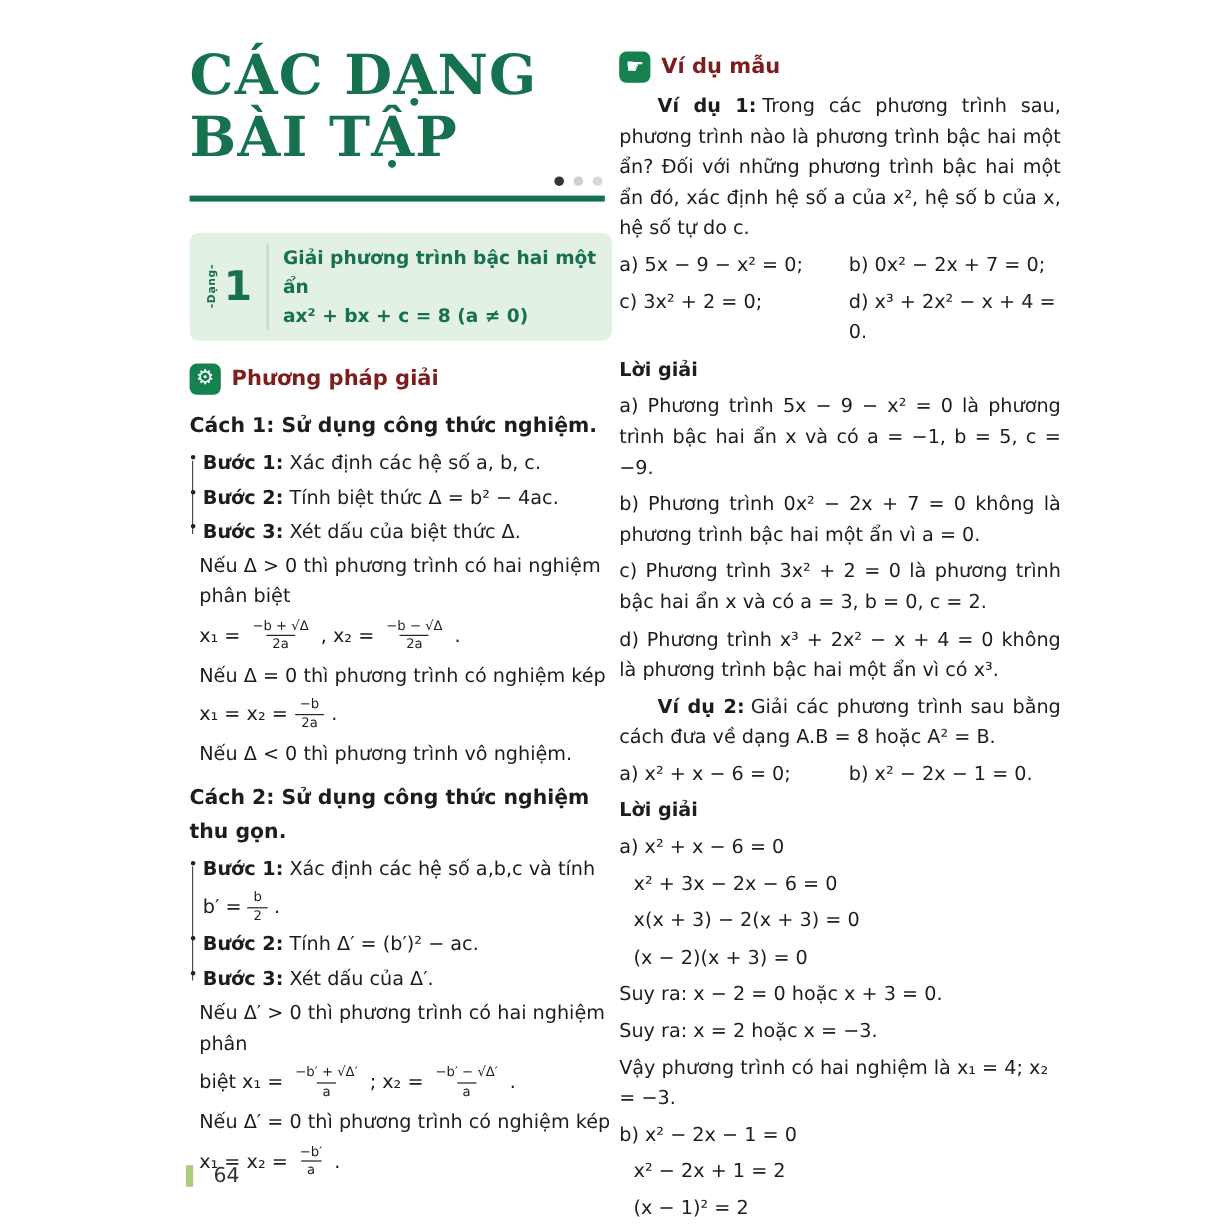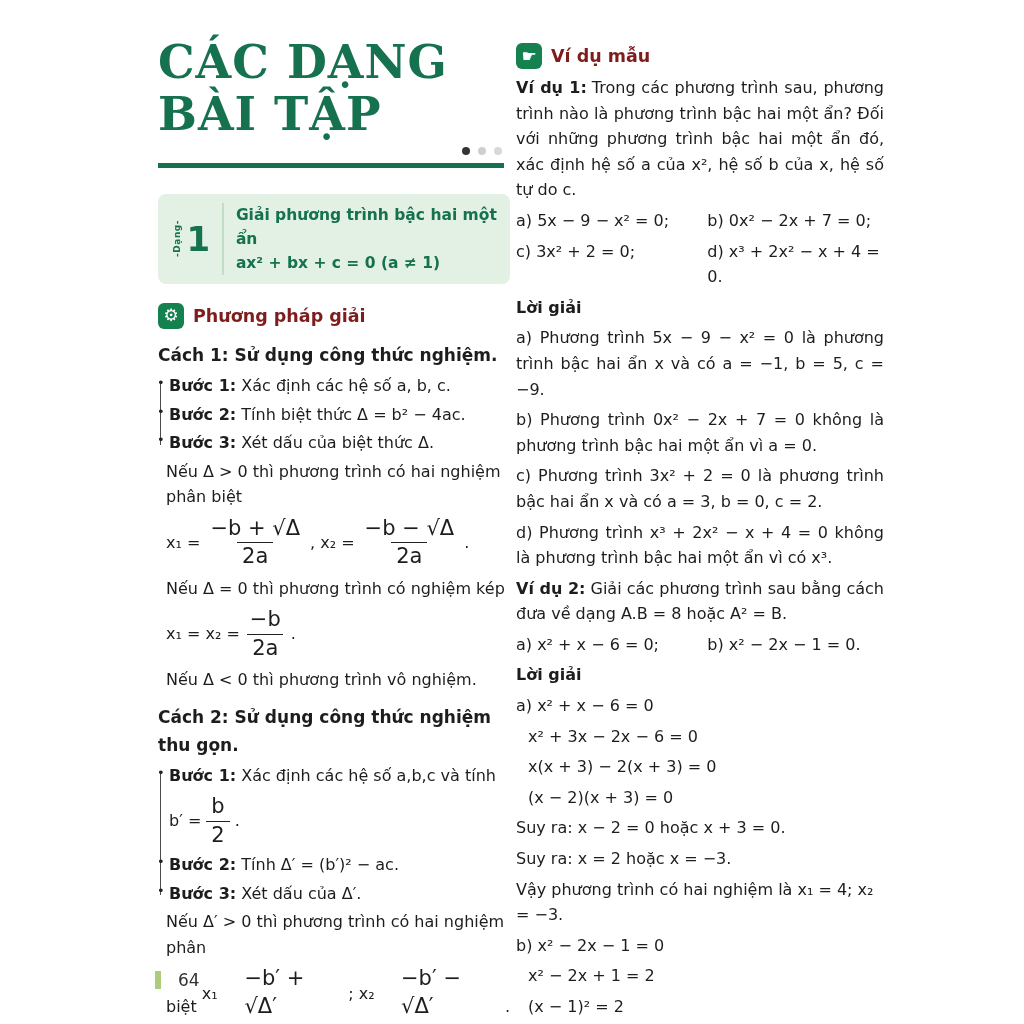--- a/index.html
+++ b/index.html
@@ -26,28 +26,28 @@
   .icon-sq { width:26px; height:26px; background:#15814f; color:#fff; border-radius:6px;
     display:flex; align-items:center; justify-content:center; font-size:17px; line-height:1; }
   .sec-label { font-weight:bold; font-size:17.5px; color:#7f1d1d; }
   .h-bold { font-weight:bold; font-size:17px; margin-top:12px; margin-bottom:4px; }
   .ln { margin:3px 0; }
   .steps { position:relative; margin-left:11px; }
   .steps::before { content:""; position:absolute; left:-9px; top:11px; bottom:11px; width:1px; background:#4a4a4a; }
   .step { position:relative; margin:3px 0; }
   .step::before { content:"•"; position:absolute; left:-12px; top:0; font-size:13px; color:#222; }
   .frow { display:flex; align-items:center; gap:5px; margin:5px 0 5px 8px; flex-wrap:nowrap; }
-  .frac { display:inline-flex; flex-direction:column; align-items:center; line-height:1.3; font-size:21px; }
+  .frac { display:inline-flex; flex-direction:column; align-items:center; line-height:1.3; font-size:11px; }
   .frac .num { padding:0 5px; }
   .frac .den { border-top:1.4px solid #222; padding:0 5px; }
   
   .col-right { position:absolute; left:516px; top:42px; width:368px; font-size:16px; line-height:1.6; }
   .col-right p { margin:5px 0; }
   .just { text-align:justify; }
-  .lbl { margin-right:5px; }
+  .lbl { margin-right:5px;margin-left:32px; }
   .bold-head { font-weight:bold; margin:5px 0; }
   .eqrow { display:flex; margin:5px 0; }
   .eqrow .cell-a { flex:0 0 52%; }
   .eqline { margin:5px 0; }
   .ind { margin-left:12px; }
   
   .page-footer { position:absolute; left:155px; top:970px; display:flex; align-items:center; gap:17px; }
   .footer-bar { width:6px; height:18px; background:#abcb7d; }
   .footer-num { font-size:17px; color:#333; }
 </style>
@@ -71,21 +71,21 @@
       </div>
       <div class="rule-bar"></div>
     </div>
 
     <div class="dang-box">
       <span class="dang-side">-Dạng-</span>
       <span class="dang-num">1</span>
       <span class="dang-div"></span>
       <span class="dang-text">
         <div>Giải phương trình bậc hai một ẩn</div>
-        <div>ax² + bx + c = 0 (a ≠ 1)</div>
+        <div>ax² + bx + c = 8 (a ≠ 0)</div>
       </span>
     </div>
 
     <div class="sec-header">
       <span class="icon-sq">⚙</span>
       <span class="sec-label">Phương pháp giải</span>
     </div>
 
     <div class="h-bold">Cách 1: Sử dụng công thức nghiệm.</div>
 

